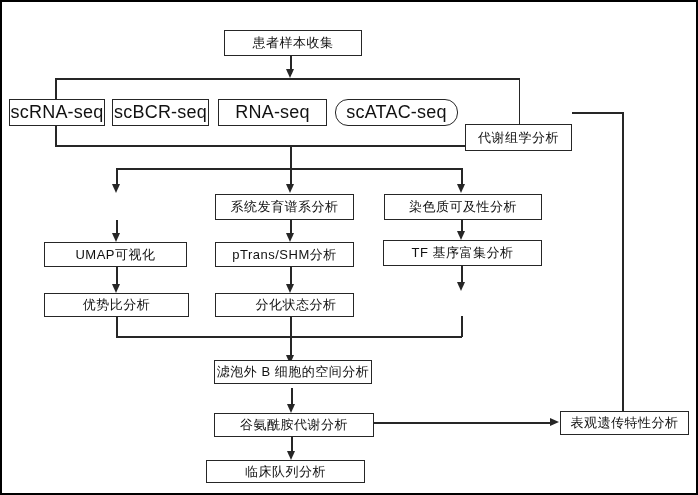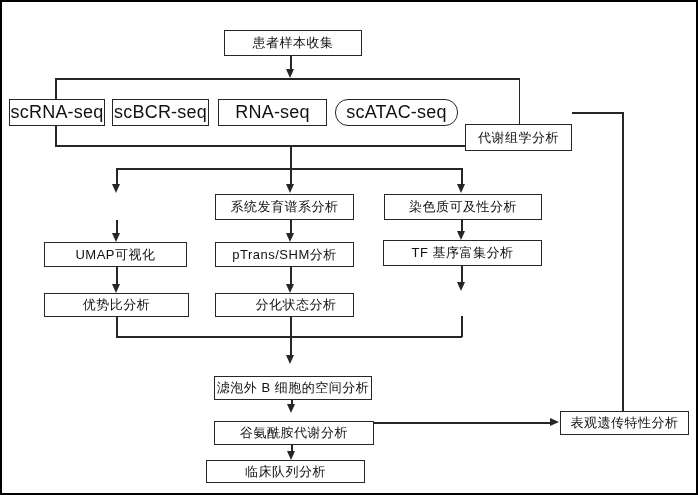--- a/index.html
+++ b/index.html
@@ -104,19 +104,19 @@
   <div class="node" style="left:213px;top:192px;width:139px;height:26px;">系统发育谱系分析</div>
   <div class="node" style="left:382px;top:192px;width:158px;height:26px;">染色质可及性分析</div>
 
   <div class="node" style="left:42px;top:240px;width:143px;height:25px;">UMAP可视化</div>
   <div class="node" style="left:213px;top:240px;width:139px;height:25px;">pTrans/SHM分析</div>
   <div class="node" style="left:381px;top:238px;width:159px;height:26px;">TF 基序富集分析</div>
 
   <div class="node" style="left:42px;top:291px;width:145px;height:24px;">优势比分析</div>
   <div class="node" style="left:213px;top:291px;width:139px;height:24px;padding-left:23px;">分化状态分析</div>
 
-  <div class="node" style="left:212px;top:374px;width:158px;height:24px;">滤泡外 B 细胞的空间分析</div>
-  <div class="node" style="left:212px;top:411px;width:160px;height:24px;margin-top:8px;">谷氨酰胺代谢分析</div>
+  <div class="node" style="left:212px;top:358px;width:158px;height:24px;">滤泡外 B 细胞的空间分析</div>
+  <div class="node" style="left:212px;top:411px;width:160px;height:24px;">谷氨酰胺代谢分析</div>
   <div class="node" style="left:204px;top:458px;width:159px;height:23px;">临床队列分析</div>
 
   <div class="node" style="left:558px;top:409px;width:129px;height:24px;">表观遗传特性分析</div>
 
 </div>
 
 </body></html>

